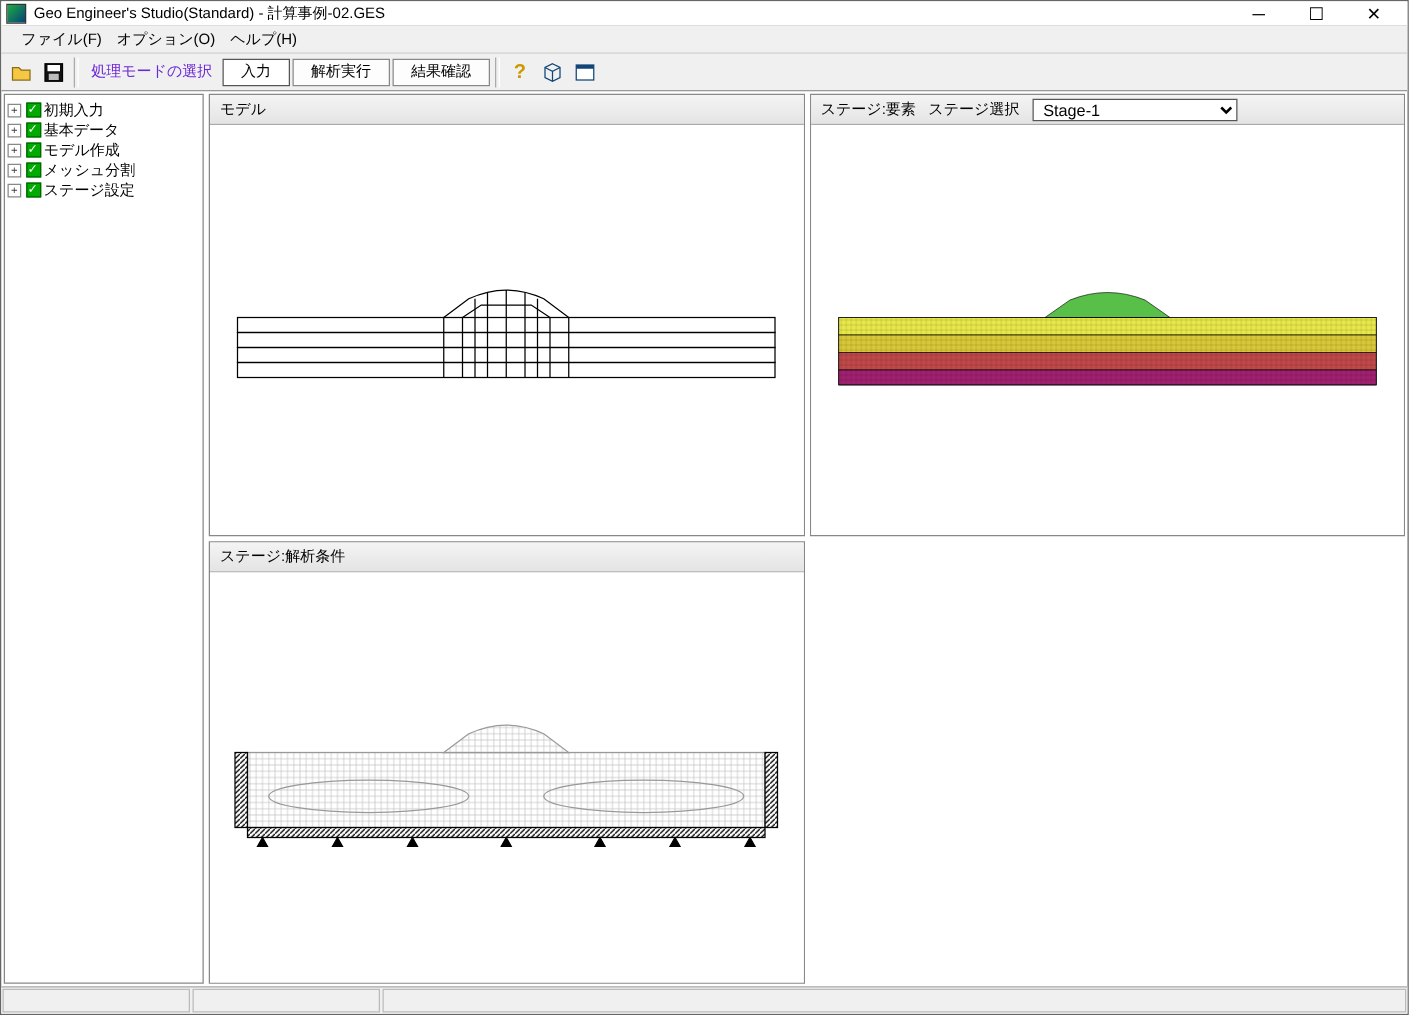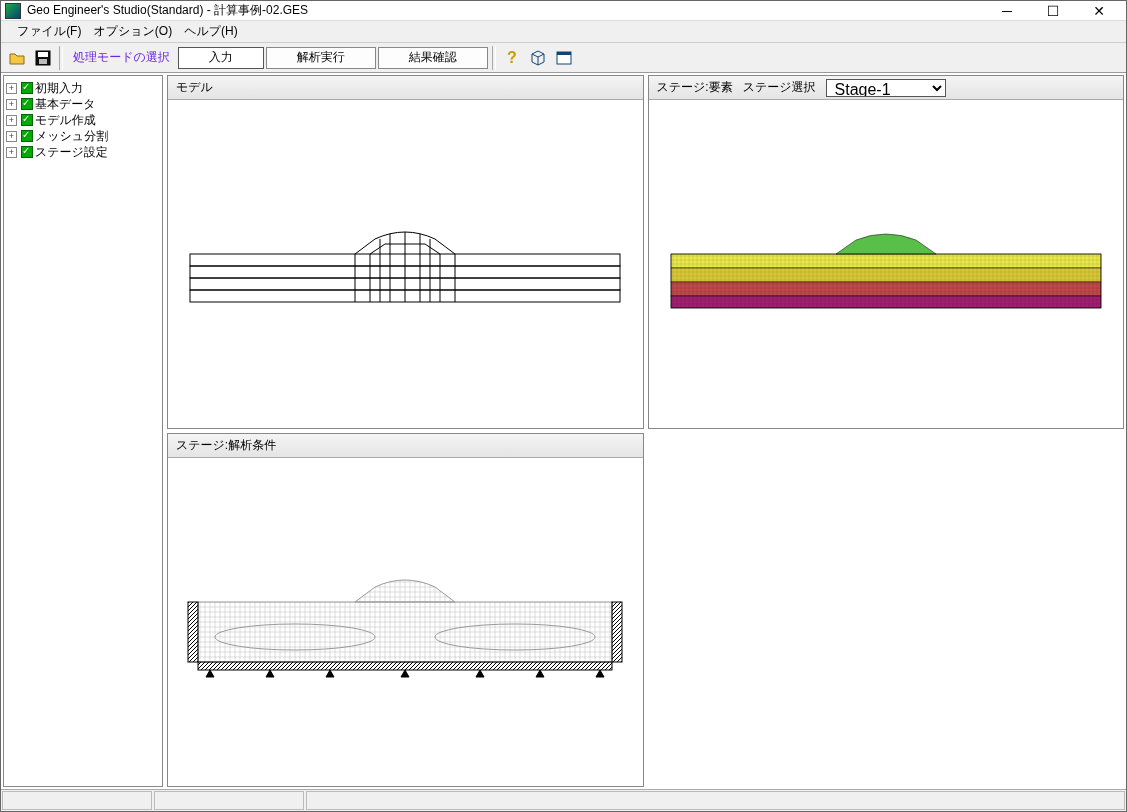--- a/index.html
+++ b/index.html
@@ -8,33 +8,33 @@
 .titlebar .app-icon { width: 16px; height: 16px; margin-right: 6px; background: linear-gradient(135deg,#2a4,#047); border: 1px solid #333; }
 .titlebar .title { flex: 1; font-size: 12px; color: #000; }
 .winbtns { display: flex; }
 .winbtn { width: 46px; height: 28px; display: flex; align-items: center; justify-content: center; font-size: 14px; }
 .menubar { height: 22px; display: flex; align-items: center; padding: 0 16px; gap: 12px; border-bottom: 1px solid #ccc; background: #f0f0f0; }
 .menubar .menu { cursor: default; }
 .toolbar { height: 30px; background: #f0f0f0; border-bottom: 1px solid #999; display: flex; align-items: center; padding: 2px 4px; gap: 2px; }
 .tbsep { width: 4px; height: 24px; border-left: 1px solid #aaa; border-right: 1px solid #fff; margin: 0 2px; }
 .tbicon { width: 24px; height: 24px; display: flex; align-items: center; justify-content: center; border: 1px solid transparent; }
 .modelabel { color: #6d28d9; padding: 0 6px; font-size: 12px; }
-.modebtn { height: 22px; padding: 0 30px; border: 1px solid #888; background: #fdfdfd; font-size: 12px; display: flex; align-items: center; }
+.modebtn { height: 22px; padding: 0 14px; border: 1px solid #888; background: #fdfdfd; font-size: 12px; display: flex; align-items: center; }
 .modebtn.active { background: #fff; border: 1px solid #555; }
 .workarea { flex: 1; display: flex; min-height: 0; }
 .treepane { width: 160px; border: 1px solid #888; margin: 2px; background: #fff; padding: 4px 2px; overflow: auto; }
 .treeitem { display: flex; align-items: center; gap: 2px; height: 16px; font-size: 12px; }
 .treeitem .exp { width: 11px; height: 11px; border: 1px solid #888; font-size: 9px; line-height: 9px; text-align: center; color: #444; margin-right: 2px; }
 .treeitem .chk { width: 12px; height: 12px; background: #0a0; border: 1px solid #060; position: relative; }
 .treeitem .chk::after { content: "✓"; color: #fff; font-size: 10px; position: absolute; top: -2px; left: 0; }
 .viewgrid { flex: 1; display: grid; grid-template-columns: 1fr 1fr; grid-template-rows: 1fr 1fr; gap: 4px; padding: 2px; min-height: 0; }
 .panelview { border: 1px solid #888; background: #fff; display: flex; flex-direction: column; min-height: 0; }
 .panelhdr { height: 24px; background: linear-gradient(#f4f4f4,#e4e4e4); border-bottom: 1px solid #aaa; display: flex; align-items: center; padding: 0 8px; gap: 10px; font-size: 12px; }
 .panelbody { flex: 1; position: relative; overflow: hidden; background: #fff; }
-.stage-select { height: 18px; width: 120px; border: 1px solid #555; background: #fff; font-size: 16px; padding-left: 4px; }
+.stage-select { height: 18px; width: 164px; border: 1px solid #555; background: #fff; font-size: 13px; padding-left: 4px; }
 .statusbar { height: 22px; background: #f0f0f0; border-top: 1px solid #aaa; display: flex; }
 .statusbar .cell { border: 1px solid #bbb; margin: 1px; flex: 0 0 150px; }
 .statusbar .cell.grow { flex: 1; }
 
 .section-svg { position: absolute; left: 50%; top: 50%; transform: translate(-50%,-50%); }
 </style>
 </head>
 <body>
 
 <div class="titlebar">

